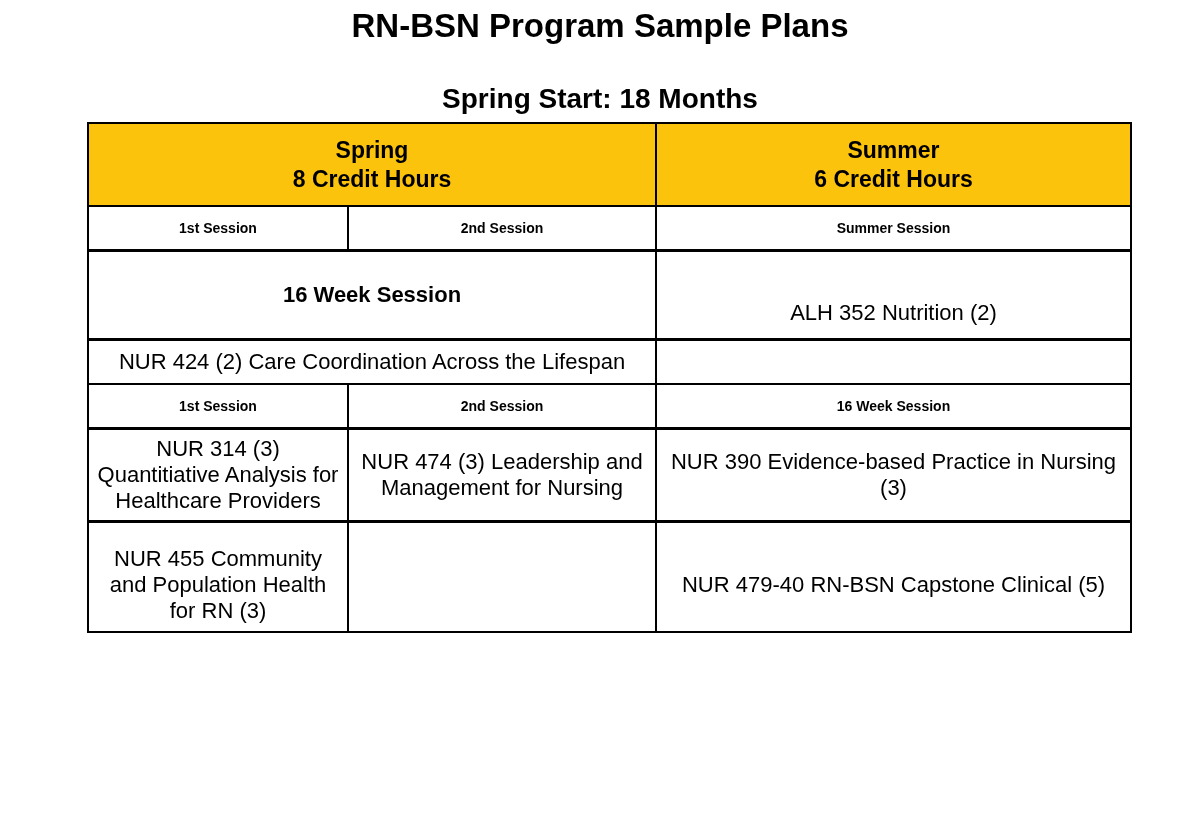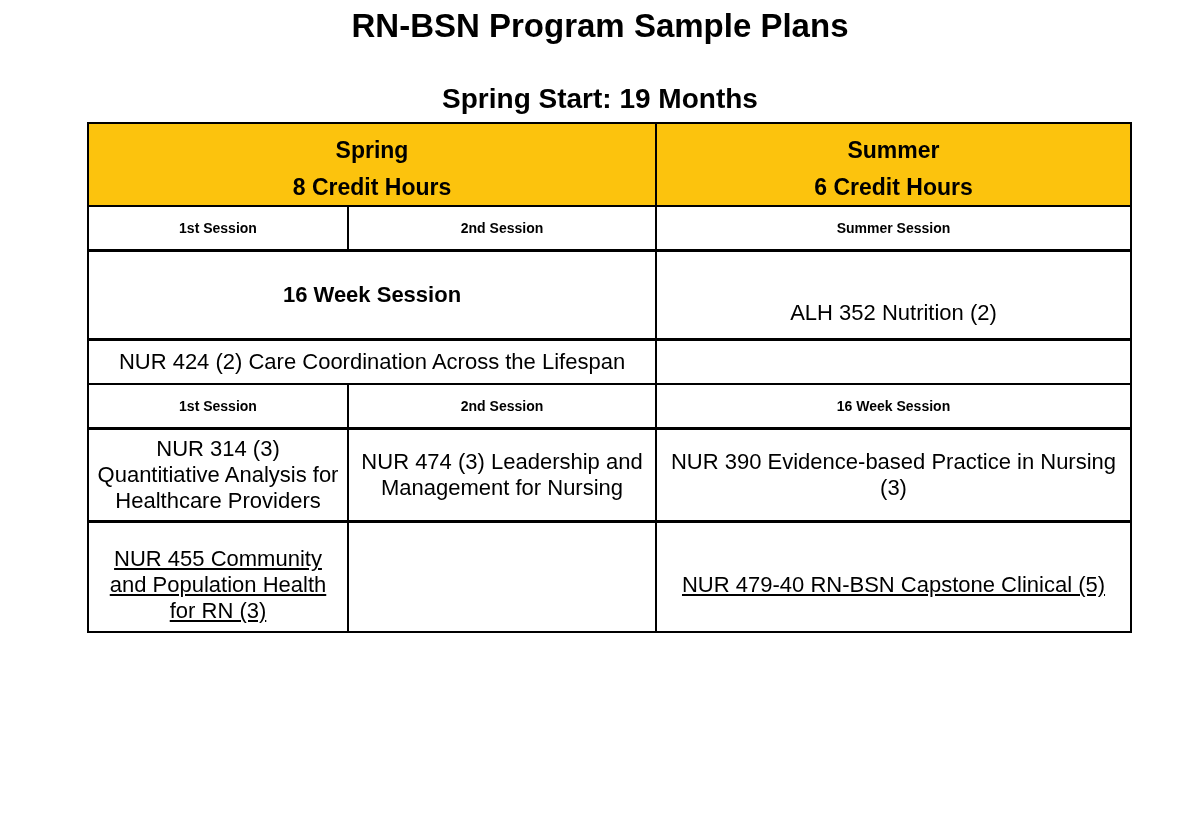--- a/index.html
+++ b/index.html
@@ -33,21 +33,21 @@
     vertical-align:middle;
     padding:0;
     overflow:hidden;
   }
   tr.term-row td{
     background:var(--header-bg,#FCC30D);
     height:81px;
   }
   tr.term-row.second td{height:78px;}
   .term-name,.term-credits{
-    font-size:23px;font-weight:bold;line-height:29px;margin-top:8px;
+    font-size:23px;font-weight:bold;line-height:29px;
   }
   tr.session-row td{
     height:42px;
     font-size:14px;font-weight:bold;
     border-bottom-width:3px;
   }
   td.course{
     font-size:22px;line-height:26px;
     white-space:pre-line;
     vertical-align:top;
@@ -61,30 +61,30 @@
   }
   td.course.valign-bottom{
     vertical-align:bottom;
     padding:4px 4px 12px 4px;
   }
   tr.band-course-row td{height:42px;border-bottom-width:2px;}
   td.course.vcenter{
     vertical-align:middle;
     padding:0 4px;
   }
-  tr.last-row td{height:92px;text-decoration:underline;}
+  tr.last-row td{height:92px;}
   tr.last-row td.course{padding-top:16px;}
 </style>
 </head>
 <body>
 
 <div class="page">
 
   <div class="title">RN-BSN Program Sample Plans</div>
-  <div class="subtitle">Spring Start: 19 Months</div>
+  <div class="subtitle">Spring Start: 18 Months</div>
 
   <table class="plan">
     <colgroup>
       <col style="width:260px">
       <col style="width:308px">
       <col style="width:475px">
     </colgroup>
 
     <tbody>
         <tr class="term-row">

